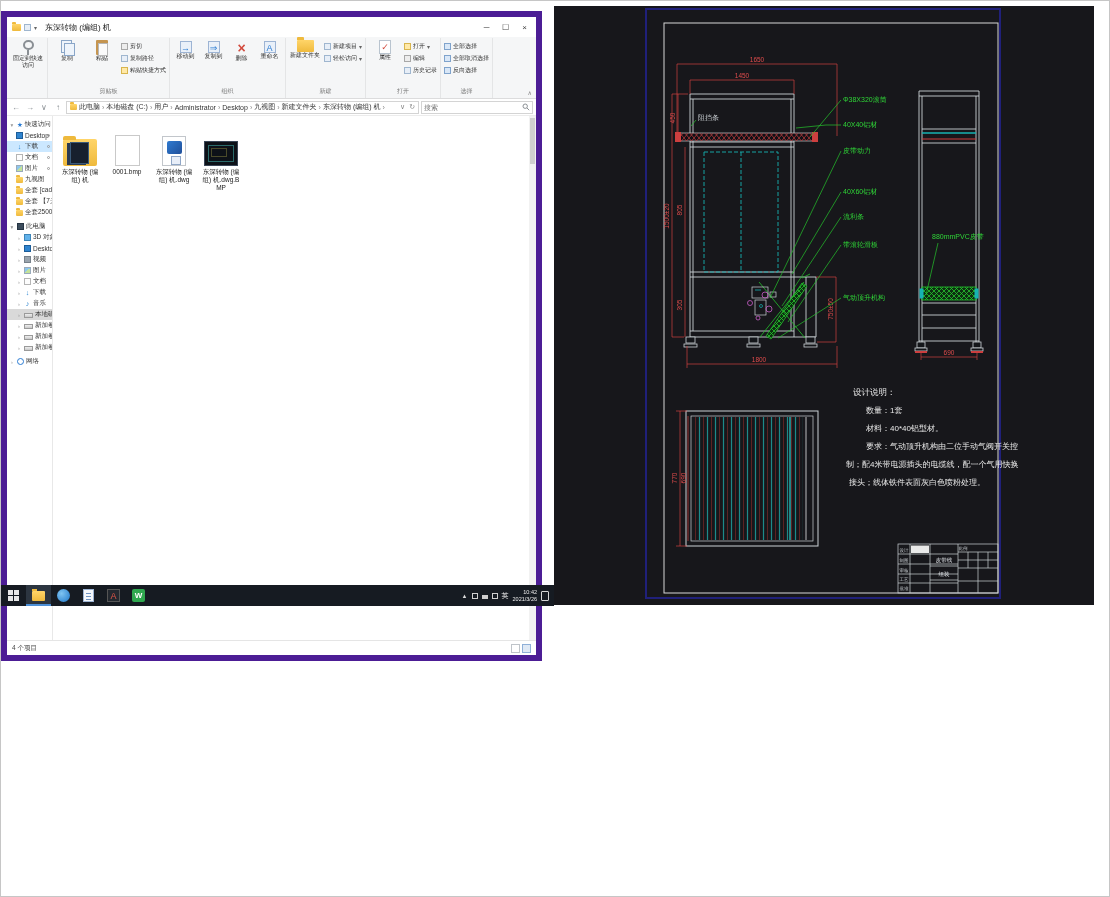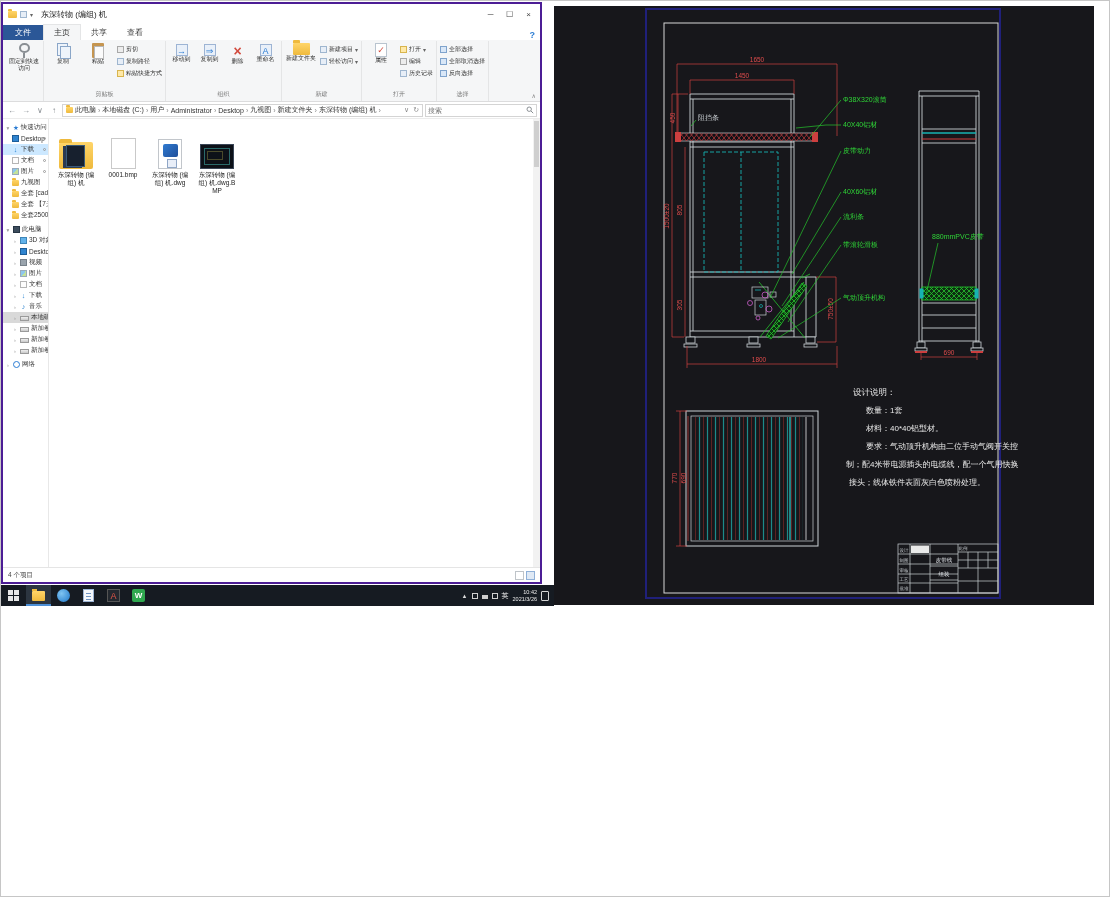--- a/index.html
+++ b/index.html
@@ -1,21 +1,21 @@
 <!DOCTYPE html>
 <html><head>
 <meta charset="utf-8">
 <style>
   *{box-sizing:border-box;margin:0;padding:0}
   html,body{width:1110px;height:897px}
   body{position:relative;background:#fff;font-family:"Liberation Sans",sans-serif;overflow:hidden}
   .canvas{position:absolute;inset:0;border:1px solid #c6c6c6;background:#fff}
 
   
-  .explorer{position:absolute;left:0;top:1px;width:541px;height:582px;background:#fff;border:2px solid #4c1d95;display:flex;flex-direction:column}
+  .explorer{position:absolute;left:0;top:10px;width:541px;height:650px;background:#fff;border:6px solid #4c1d95;display:flex;flex-direction:column}
   .titlebar{height:20px;display:flex;align-items:center;padding:0 2px;flex:none}
   .qat{display:flex;align-items:center;gap:3px;padding:0 3px}
   .caret-dn{font-size:6px;color:#666}
   .title{margin-left:5px;font-size:8px;color:#222;white-space:nowrap}
   .winctl{margin-left:auto;display:flex}
   .winbtn{width:19px;height:16px;font-size:8px;display:flex;align-items:center;justify-content:center;color:#444}
 
   .tabsrow{height:16px;display:flex;align-items:flex-end;background:#fff;flex:none}
   .tab-file{background:#2b5797;color:#fff;font-size:8px;padding:2px 12px}
   .tab{font-size:8px;padding:2px 10px;color:#333}
@@ -147,29 +147,20 @@
         <span class="caret-dn">▾</span>
       </div>
       <span class="title">东深转物 (编组) 机</span>
       <div class="winctl">
         <span class="winbtn">─</span>
         <span class="winbtn">☐</span>
         <span class="winbtn">×</span>
       </div>
     </div>
 
-    <div class="tabsrow">
-      <span class="tab-file">文件</span>
-      <span class="tab active">主页</span>
-      <span class="tab">共享</span>
-      <span class="tab">查看</span>
-      <span class="tabs-right">
-        <span class="help-glyph">?</span>
-      </span>
-    </div>
 
     <div class="ribbon">
       <div class="rgroup">
         <div class="rbody">
           <div class="bigbtn">
             <span class="i ic-pin"></span>
             <span>固定到快速访问</span>
           </div>
         </div>
         <div class="rlabel"></div>

